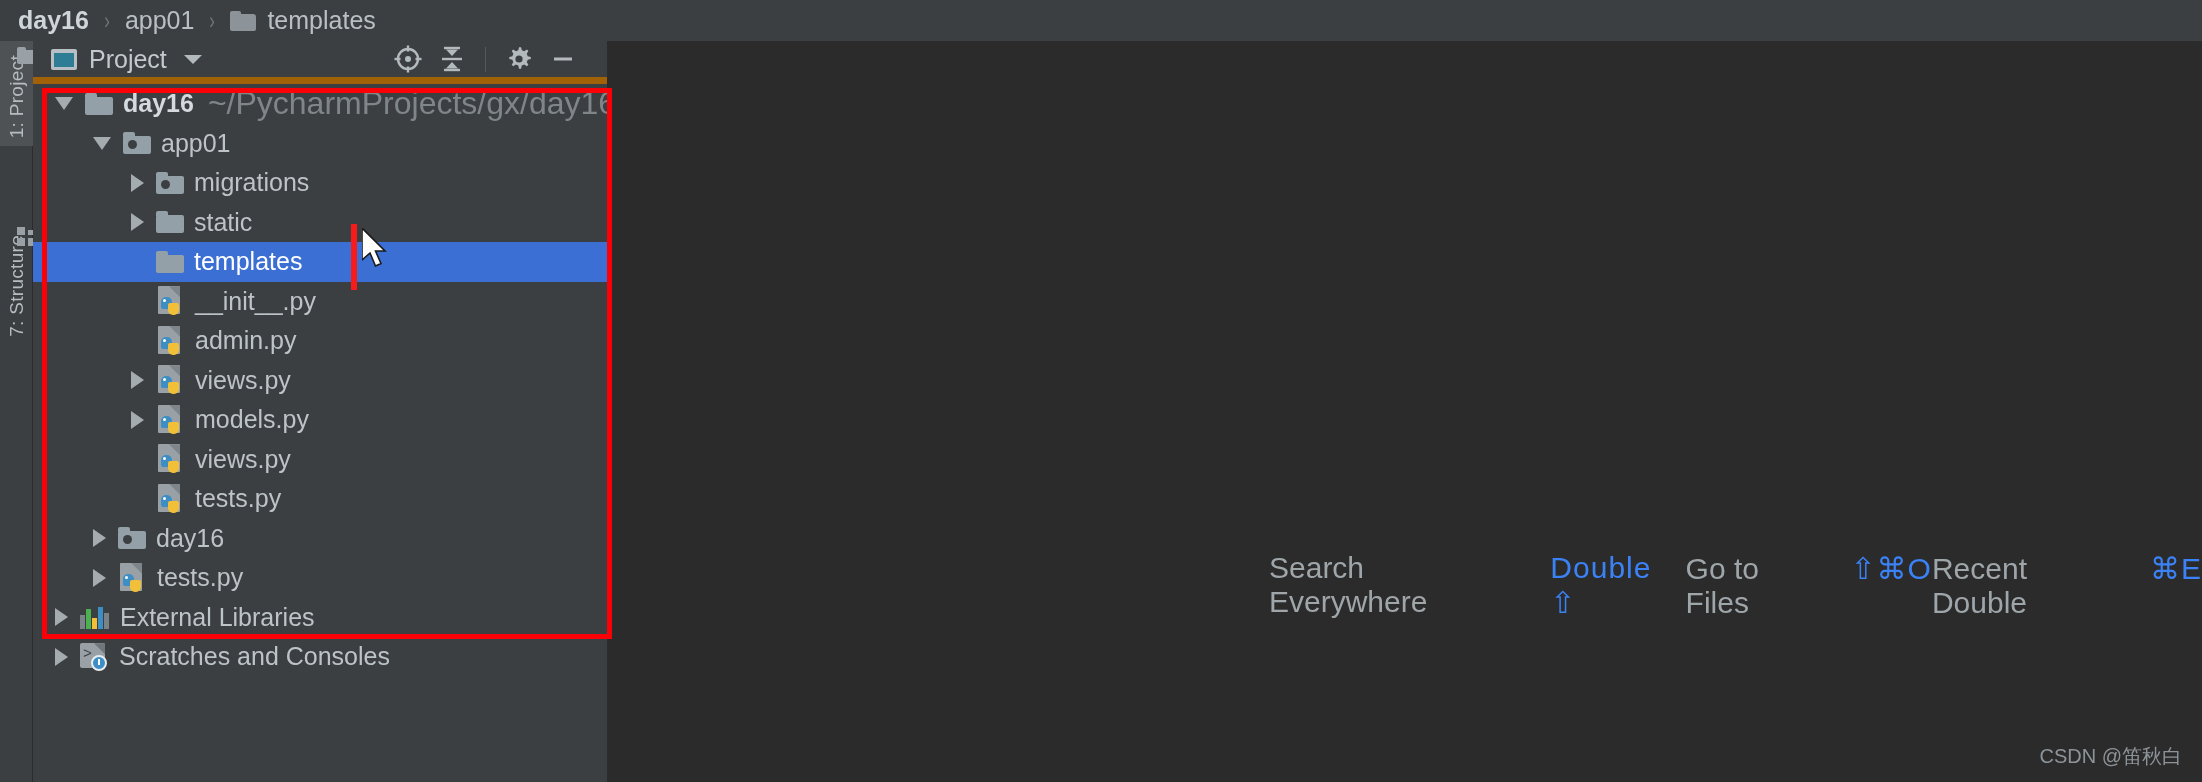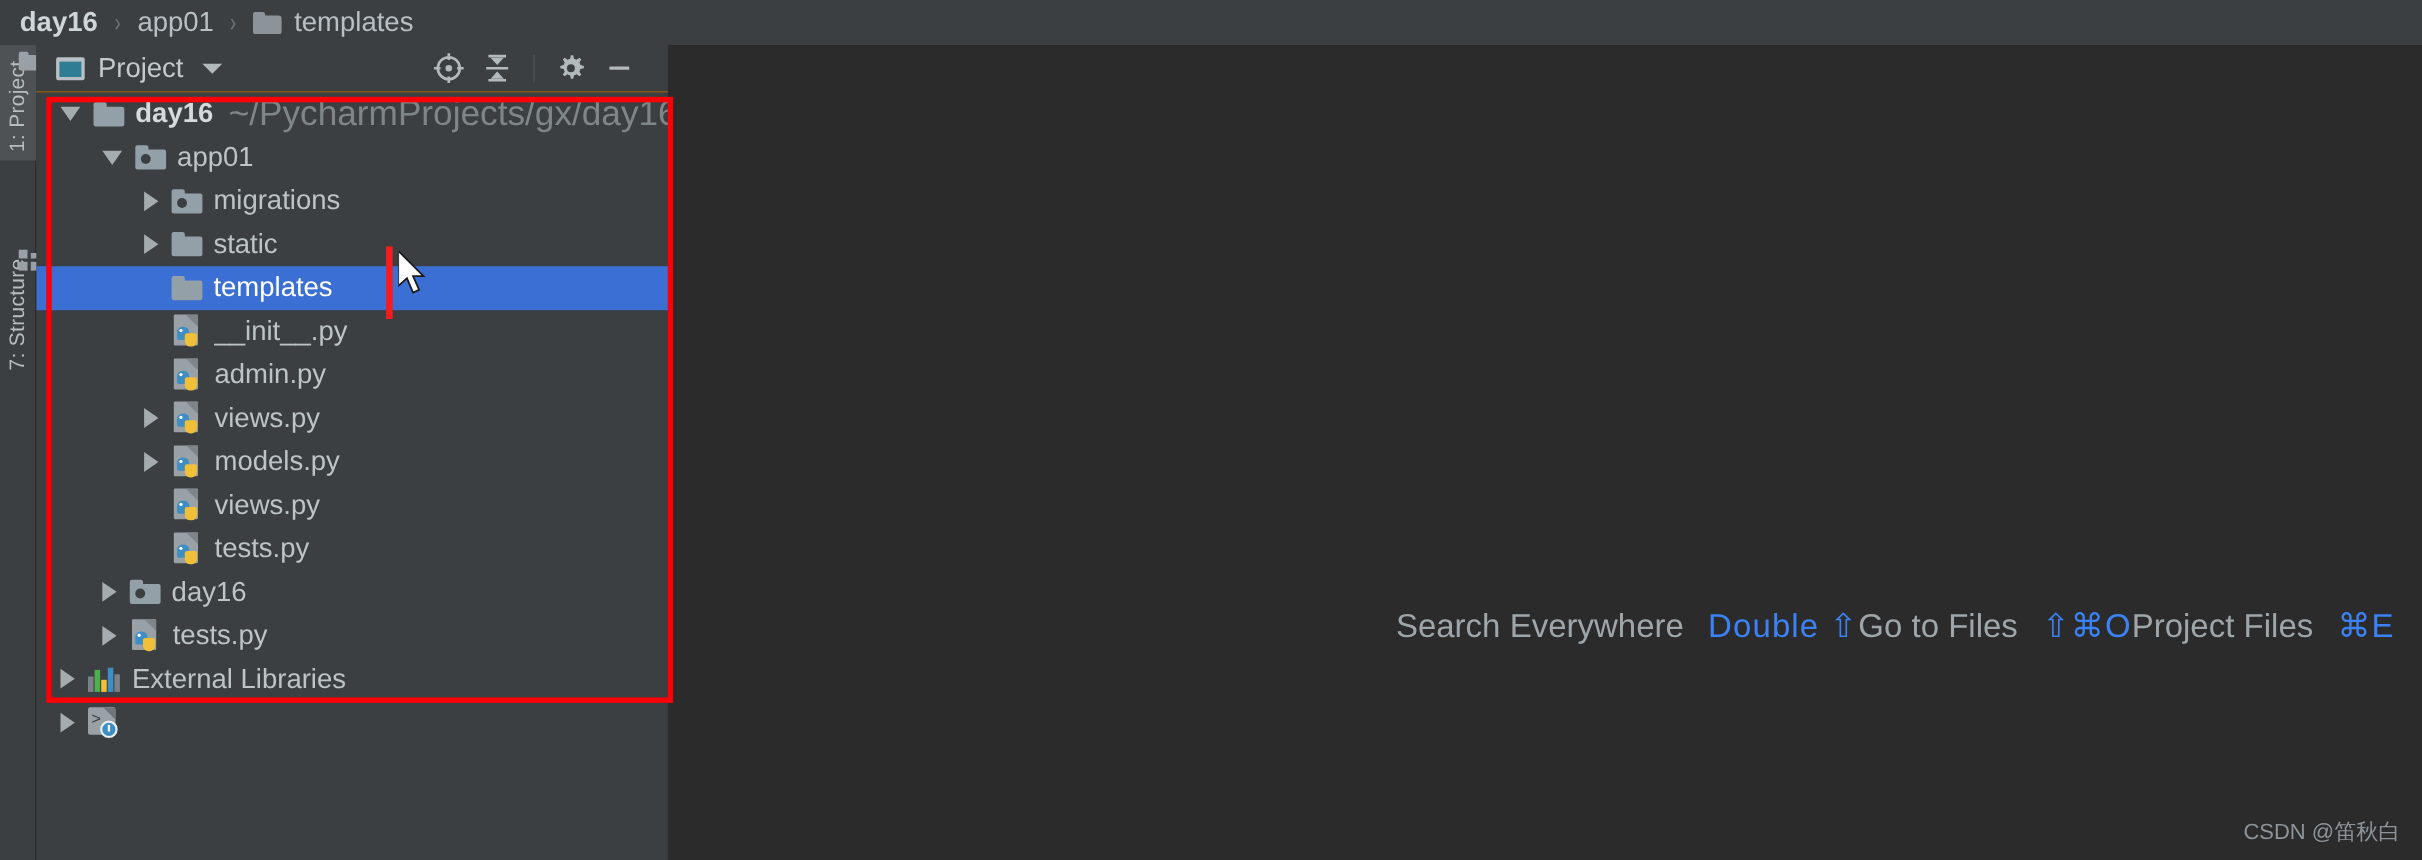--- a/index.html
+++ b/index.html
@@ -79,21 +79,21 @@
   .ico-grid i:nth-child(4){ left:11px; top:11px; }
 
   
   .project-panel {
     position: absolute; left: 33px; top: 41px; width: 575px; height: 741px;
     background: #3c3f41; border-right: 1px solid #2b2b2b;
   }
   .panel-header {
     position: relative; height: 43px; width: 100%;
     display: flex; align-items: center; background: #3c3f41;
-    border-bottom: 1px solid #a16207;
+    border-bottom: 7px solid #a16207;
     text-align: right;
   }
   .ph-ico {
     width: 26px; height: 21px; position: relative; margin-left: 18px; margin-right: 12px;
     background: #b9c0c5; border-radius: 2px;
   }
   .ph-ico::after {
     content: ""; position: absolute; left: 3px; top: 4px; right: 3px; bottom: 3px;
     background: #2f7d95;
   }
@@ -451,36 +451,37 @@
         </div>
         <div class="row">
           <span style="flex: 0 0 auto; width: 22px;"></span>
           <span class="arrow "></span>
           <span class="ti ti-scratch">
             <span class="page"></span>
             <span class="fold"></span>
             <span class="chev">&gt;_</span>
             <span class="clock"></span>
           </span>
+          <span class="label">Scratches and Consoles</span>
         </div>
       </div>
   </div>
 
   <div class="editor">
     <div class="shortcuts" id="shortcuts">
         <div class="sc-row">
           <span>Search Everywhere</span>
           <span class="sc-keys">Double ⇧</span>
         </div>
         <div class="sc-row">
           <span>Go to Files</span>
           <span class="sc-keys">⇧⌘O</span>
         </div>
         <div class="sc-row">
-          <span>Project Files</span>
+          <span>Recent Double</span>
           <span class="sc-keys">⌘E</span>
         </div>
       </div>
     <div class="watermark">CSDN @笛秋白</div>
   </div>
 
   <div class="annot-rect"></div>
   <div class="caret-marker"></div>
   <div class="cursor">
     <svg width="30" height="44" viewBox="0 0 30 44">

